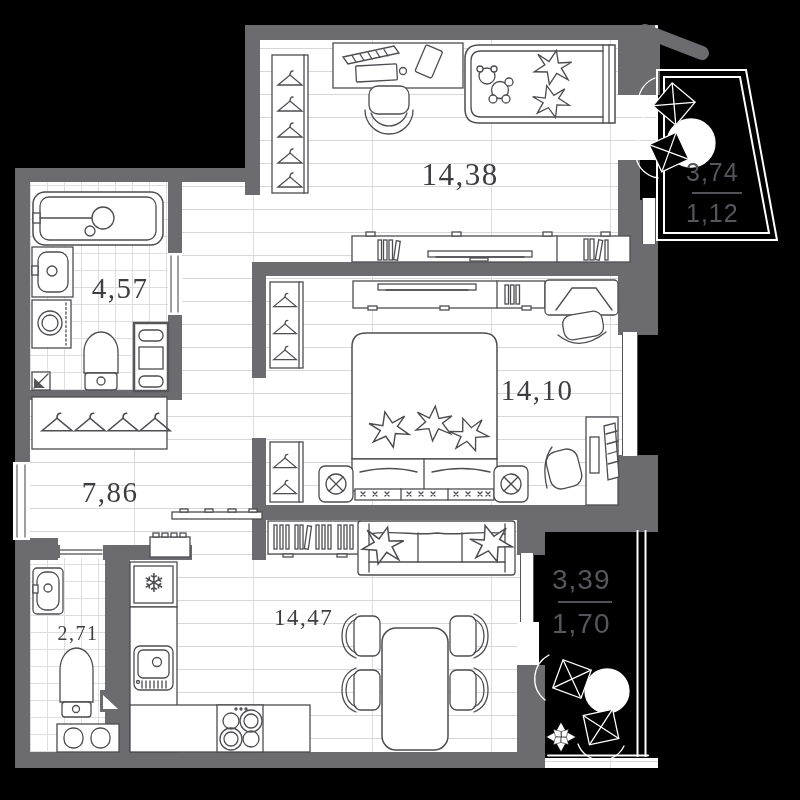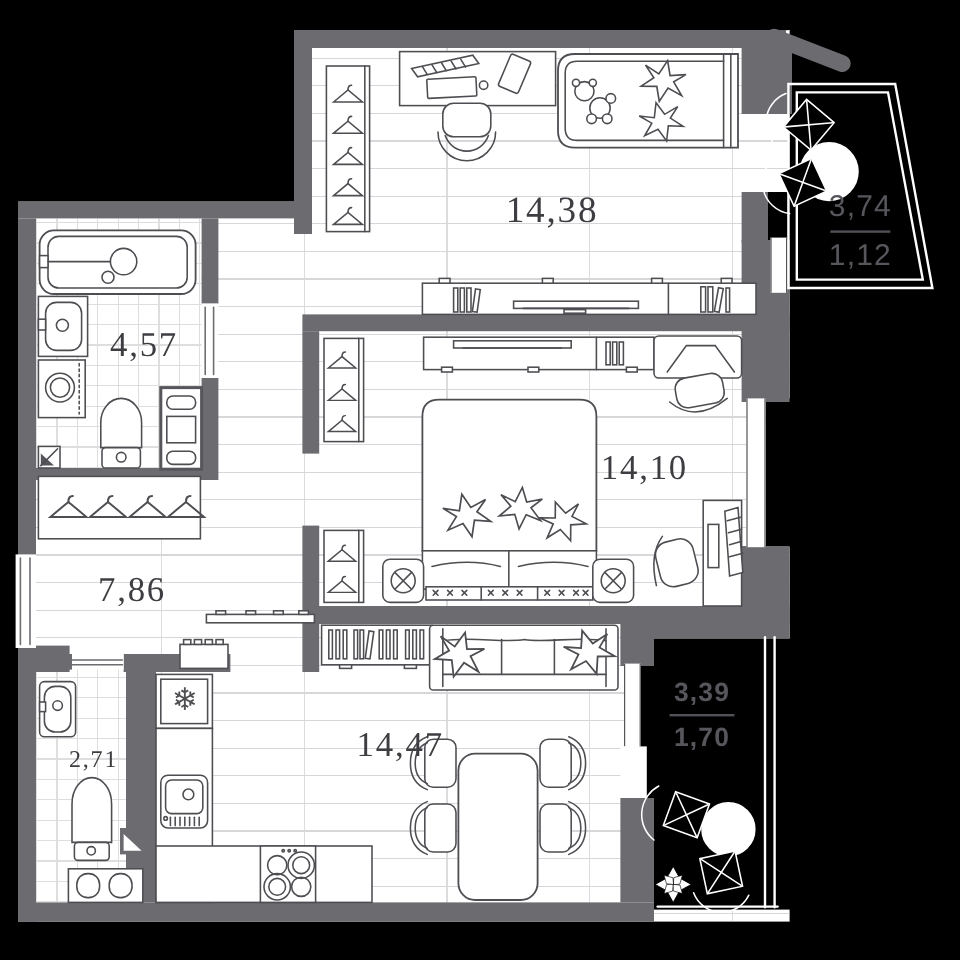--- a/index.html
+++ b/index.html
@@ -12,21 +12,21 @@
       repeating-linear-gradient(180deg,#d7d7d9 0 1px,transparent 1px 23px),
       repeating-linear-gradient(90deg,rgba(185,185,188,.5) 0 1px,transparent 1px 119px);}
   .floor-tile{position:absolute;background-color:#fff;
     background-image:
       repeating-linear-gradient(0deg,#dedede 0 1px,transparent 1px 17px),
       repeating-linear-gradient(90deg,#dedede 0 1px,transparent 1px 17px);}
   .win{position:absolute;background:#fff;border-left:1.5px solid #55555a;border-right:1.5px solid #55555a;box-sizing:border-box;}
   .door-gap{position:absolute;background:#fff;}
   .plan-svg{position:absolute;left:0;top:0;}
   .lbl{position:absolute;color:#3e3e42;letter-spacing:1.5px;font-weight:400;text-align:center;font-family:Liberation Serif, serif;}
-  .balc-box{position:absolute;text-align:center;color:#56565c;letter-spacing:1px;}
+  .balc-box{position:absolute;color:#56565c;letter-spacing:1px;}
   .balc-div{border-top:2px solid #515157;margin:5px 6px;}
   .snow{position:absolute;color:#4d4d52;text-align:center;}
 </style>
 </head>
 <body>
 
 <div id="app">
 
   <div class="floor-wood" style="left:15px;top:25px;width:643px;height:743px;"></div>
   <div class="blk" style="left:0;top:0;width:245px;height:168px;"></div>
@@ -439,26 +439,26 @@
     </g>
   </svg>
 
   <div class="snow" style="left:139px;top:568px;width:30px;font-size:26px;">❄</div>
 
   <div class="lbl" style="left:405px;top:157px;width:110px;font-size:31px;">14,38</div>
   <div class="lbl" style="left:80px;top:272px;width:80px;font-size:29px;">4,57</div>
   <div class="lbl" style="left:492px;top:374px;width:90px;font-size:29px;">14,10</div>
   <div class="lbl" style="left:70px;top:476px;width:80px;font-size:29px;">7,86</div>
   <div class="lbl" style="left:38px;top:622px;width:80px;font-size:20px;">2,71</div>
-  <div class="lbl" style="left:256px;top:605px;width:95px;font-size:29px;margin-left:30px;">14,47</div>
+  <div class="lbl" style="left:256px;top:605px;width:95px;font-size:23px;">14,47</div>
 
   <div class="balc-box" style="left:686px;top:158px;width:62px;font-size:25px;">
     <div>3,74</div>
     <div class="balc-div"></div>
     <div>1,12</div>
   </div>
-  <div class="balc-box" style="left:552px;top:564px;width:66px;font-size:22px;font-weight:bold;">
+  <div class="balc-box" style="left:552px;top:564px;width:66px;font-size:28px;">
     <div>3,39</div>
     <div class="balc-div"></div>
     <div>1,70</div>
   </div>
 
 </div>
 
 </body></html>

